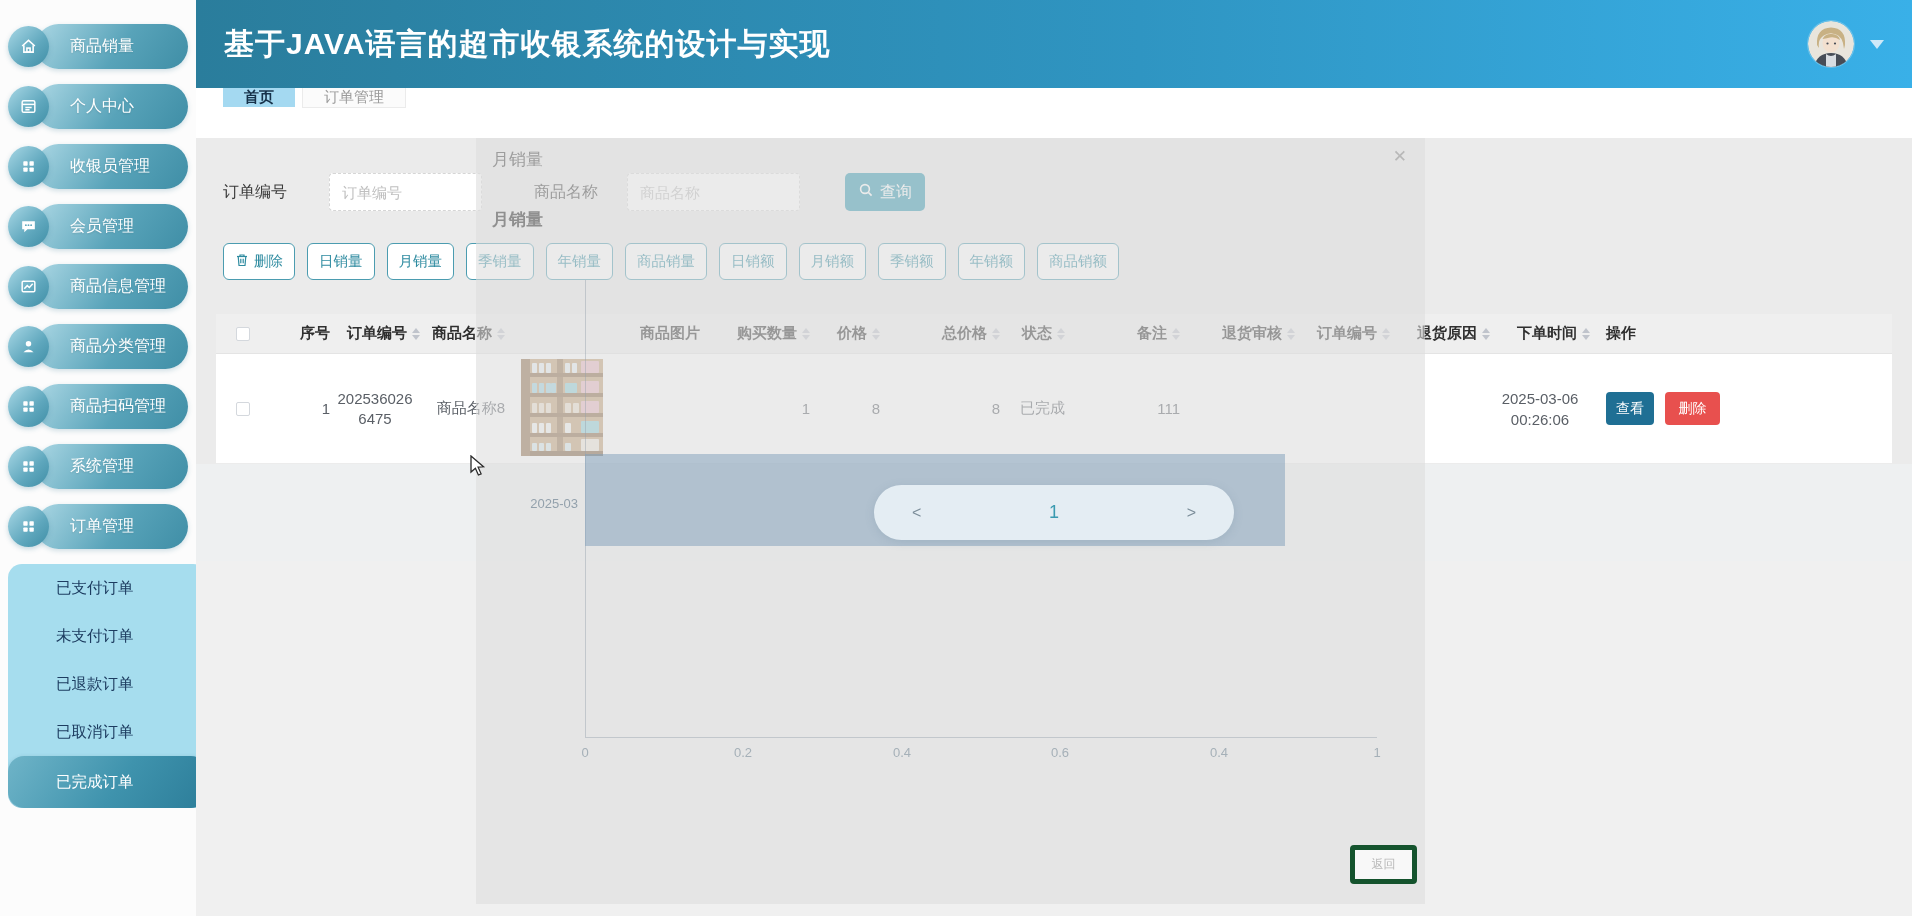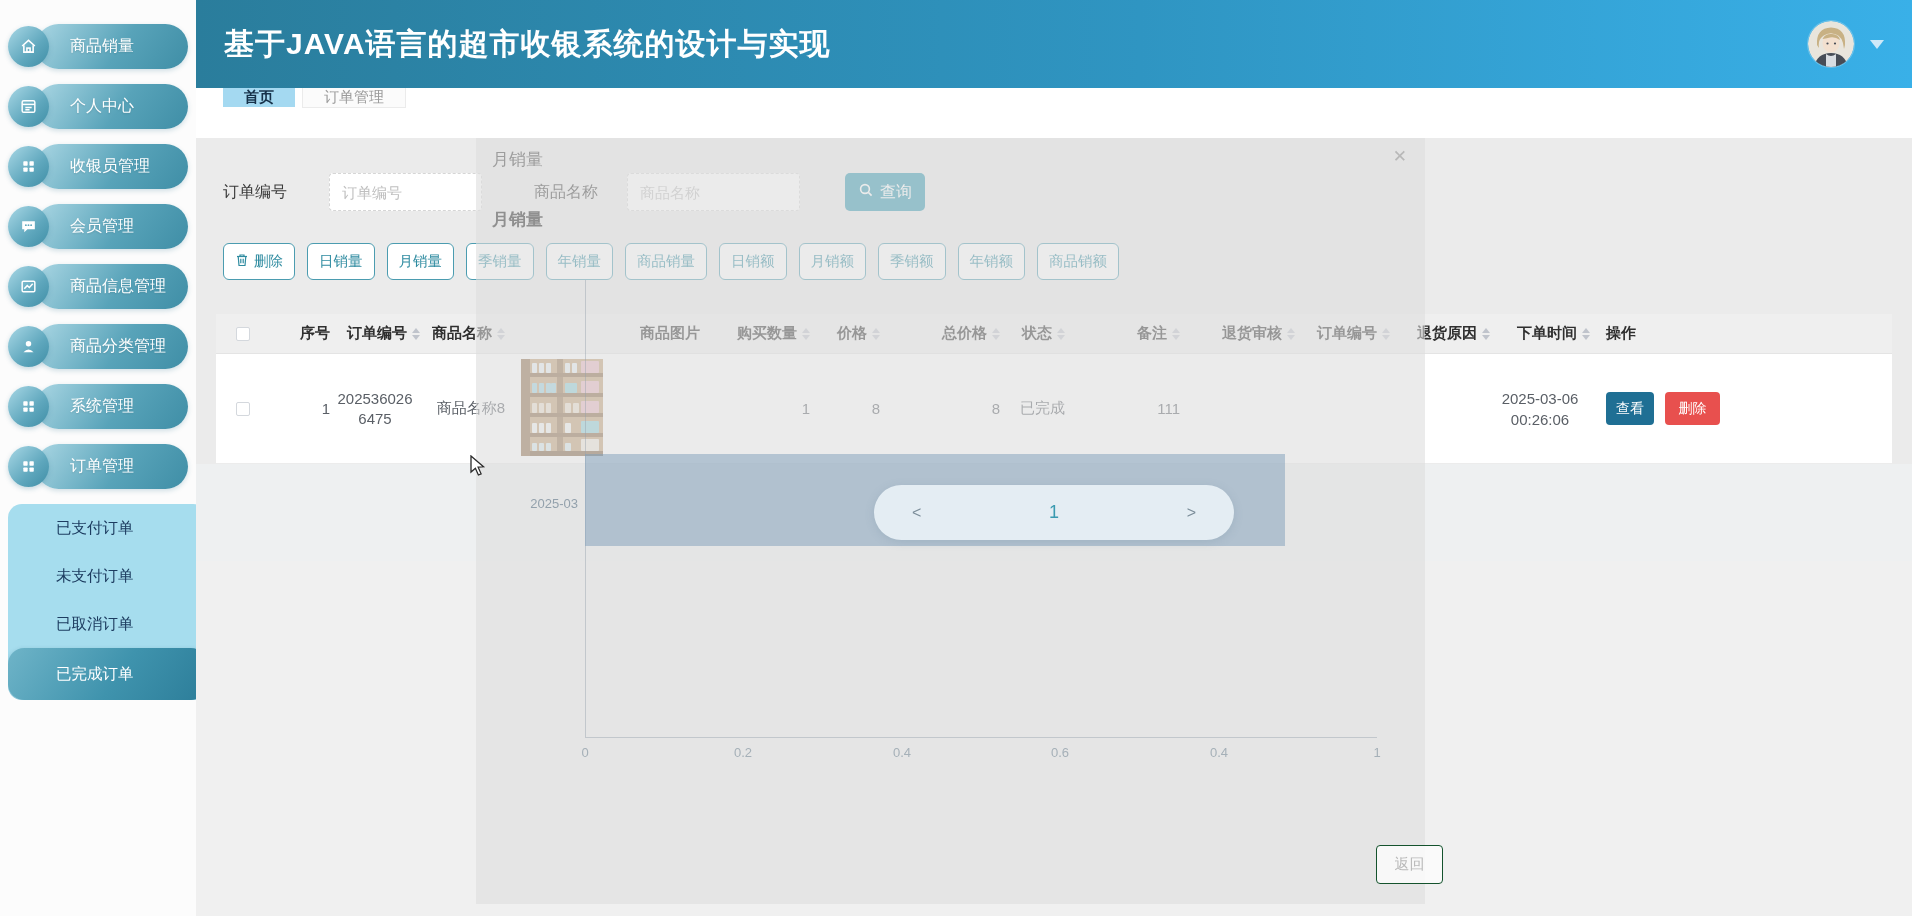--- a/index.html
+++ b/index.html
@@ -97,23 +97,23 @@
   .modal-title { position:absolute; left:16px; top:10px; font-size:17px; color:#9d9d9d; }
   .modal-close { position:absolute; right:18px; top:8px; font-size:17px; color:#b8b8b8; cursor:pointer; }
   .chart-title { position:absolute; left:16px; top:70px; font-size:17px; font-weight:bold; color:#8f8f8f; }
   .axis-y { position:absolute; left:109px; top:142px; width:1px; height:457px; background:rgba(150,162,172,.45); }
   .axis-x { position:absolute; left:109px; top:599px; width:792px; height:1px; background:rgba(150,162,172,.45); }
   .chart-bar { position:absolute; left:109px; top:316px; width:700px; height:92px; background:rgba(125,158,185,.5); }
   .cat-label { position:absolute; left:32px; top:358px; width:70px; text-align:right;
                font-size:13px; color:#93a1ac; }
   .tick { position:absolute; top:607px; transform:translateX(-50%); font-size:13px; color:#a5b0b8; }
   .tk0{left:109px}.tk1{left:267px}.tk2{left:426px}.tk3{left:584px}.tk4{left:743px}.tk5{left:901px}
-  .btn-back { position:absolute; left:900px; top:707px; width:67px; height:39px;
-              background:rgba(253,253,253,.75); border:1px solid #14532d; border-radius:4px;
-              color:#b9b9b9; font-size:15px; cursor:pointer; }
+  .btn-back { position:absolute; left:874px; top:707px; width:67px; height:39px;
+              background:rgba(253,253,253,.75); border:5px solid #14532d; border-radius:4px;
+              color:#b9b9b9; font-size:12px; cursor:pointer; }
 
   .cursor { position:absolute; left:470px; top:455px; z-index:50; pointer-events:none; }
 </style>
 </head>
 <body>
 
 <div class="app">
 
   <div class="sidebar">
 
@@ -176,48 +176,60 @@
     <div class="side-item">
       <span class="side-icon">
         <svg width="19" height="19" viewBox="0 0 18 18" fill="#fff">
             <circle cx="9" cy="6.3" r="2.6"></circle>
             <path d="M4.2 14.5 Q9 9.2 13.8 14.5 Z"></path>
           </svg>
       </span>
       <div class="side-pill">商品分类管理</div>
     </div>
 
-
     <div class="side-item">
       <span class="side-icon">
         <svg width="17" height="17" viewBox="0 0 18 18" fill="#fff">
             <rect x="3.5" y="3.5" width="4.6" height="4.6" rx="0.8"></rect>
             <rect x="10" y="3.5" width="4.6" height="4.6" rx="0.8"></rect>
             <rect x="3.5" y="10" width="4.6" height="4.6" rx="0.8"></rect>
             <rect x="10" y="10" width="4.6" height="4.6" rx="0.8"></rect>
           </svg>
       </span>
-      <div class="side-pill">系统管理</div>
+      <div class="side-pill">商品扫码管理</div>
     </div>
 
     <div class="side-item">
       <span class="side-icon">
         <svg width="17" height="17" viewBox="0 0 18 18" fill="#fff">
             <rect x="3.5" y="3.5" width="4.6" height="4.6" rx="0.8"></rect>
             <rect x="10" y="3.5" width="4.6" height="4.6" rx="0.8"></rect>
             <rect x="3.5" y="10" width="4.6" height="4.6" rx="0.8"></rect>
             <rect x="10" y="10" width="4.6" height="4.6" rx="0.8"></rect>
           </svg>
       </span>
+      <div class="side-pill">系统管理</div>
+    </div>
+
+    <div class="side-item">
+      <span class="side-icon">
+        <svg width="17" height="17" viewBox="0 0 18 18" fill="#fff">
+            <rect x="3.5" y="3.5" width="4.6" height="4.6" rx="0.8"></rect>
+            <rect x="10" y="3.5" width="4.6" height="4.6" rx="0.8"></rect>
+            <rect x="3.5" y="10" width="4.6" height="4.6" rx="0.8"></rect>
+            <rect x="10" y="10" width="4.6" height="4.6" rx="0.8"></rect>
+          </svg>
+      </span>
       <div class="side-pill">订单管理</div>
     </div>
 
     <div class="submenu">
       <div class="sub-item">已支付订单</div>
       <div class="sub-item">未支付订单</div>
+      <div class="sub-item">已退款订单</div>
       <div class="sub-item">已取消订单</div>
       <div class="sub-item active">已完成订单</div>
     </div>
   </div>
 
   <div class="main">
 
     <div class="header">
       <div class="header-title">基于JAVA语言的超市收银系统的设计与实现</div>
       <div class="user-area">

